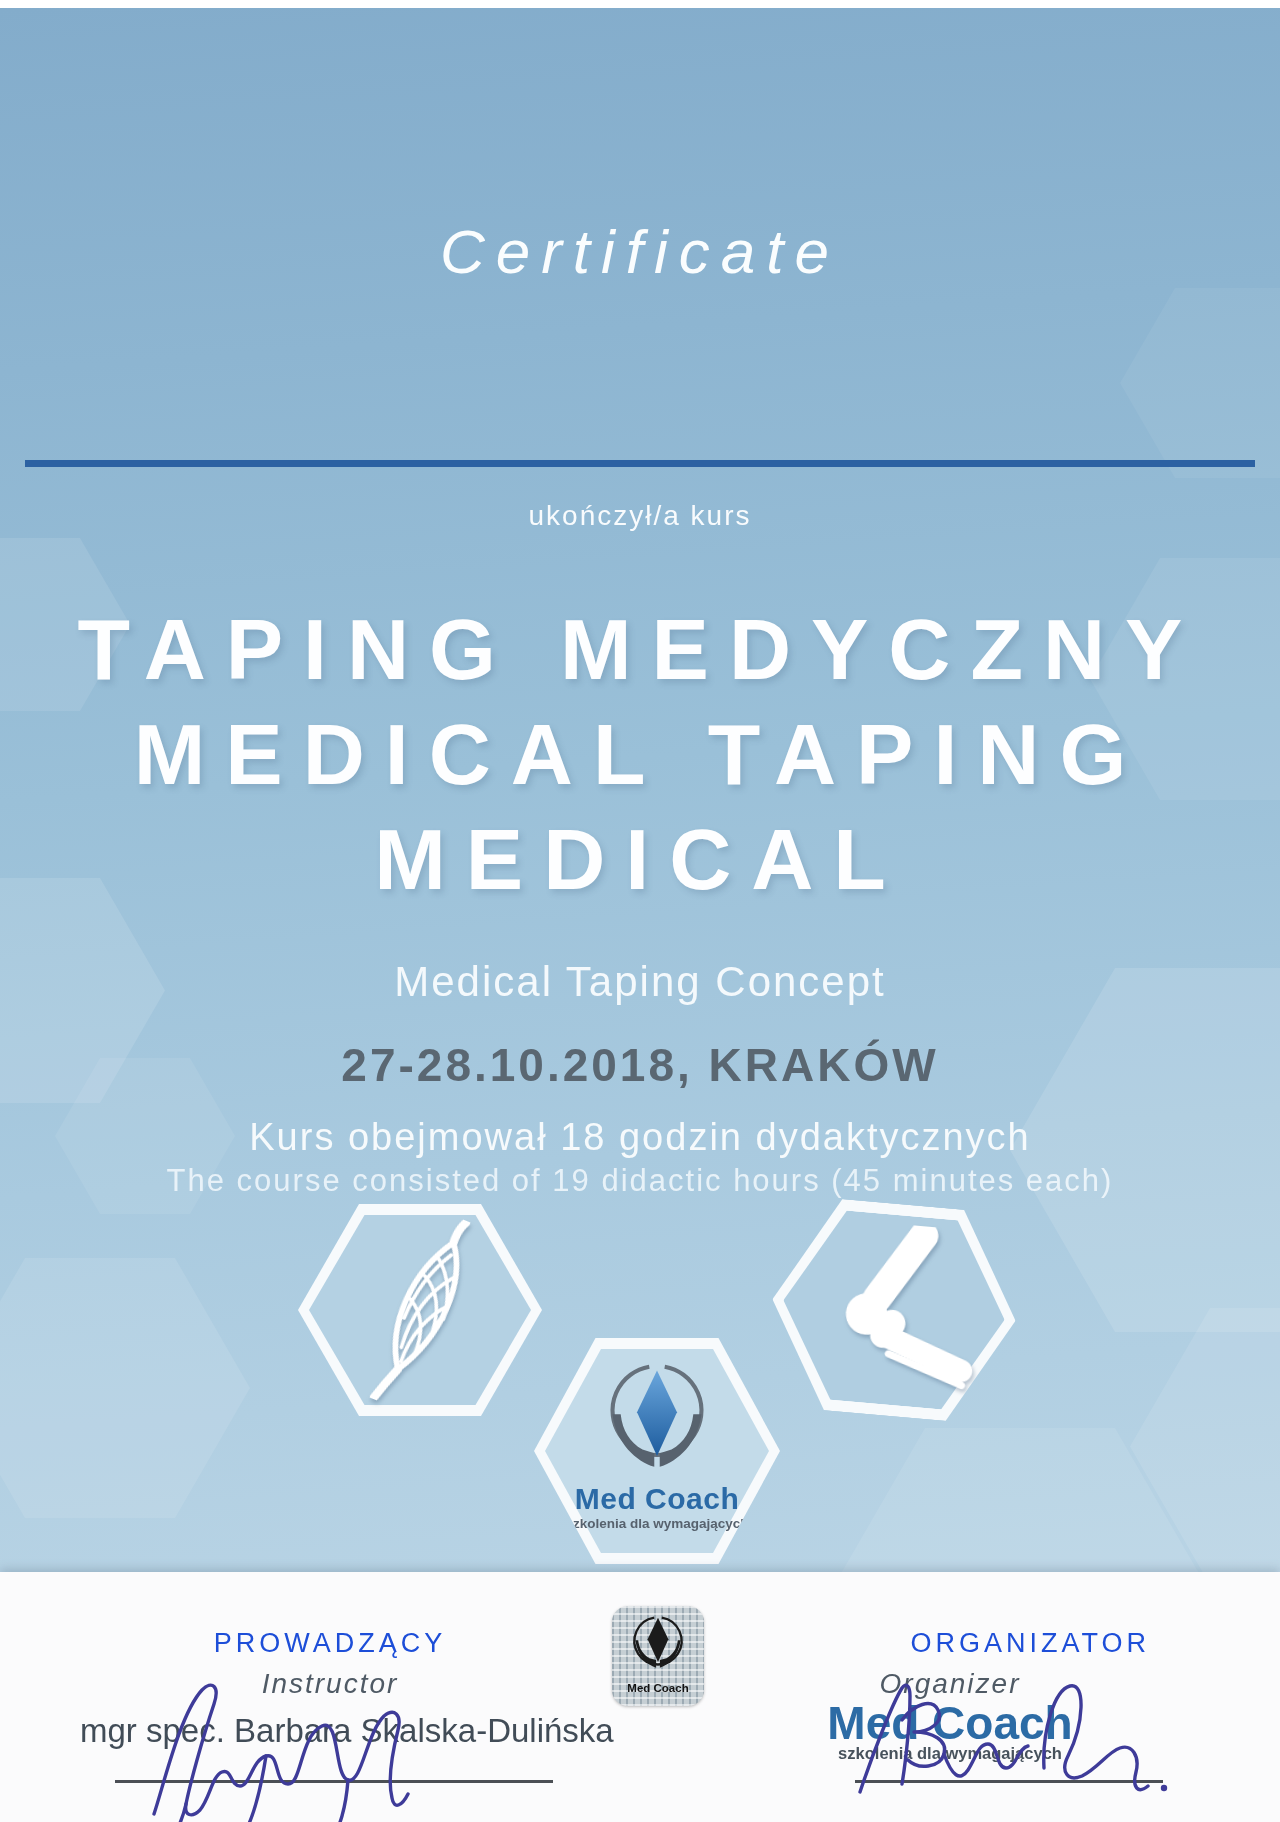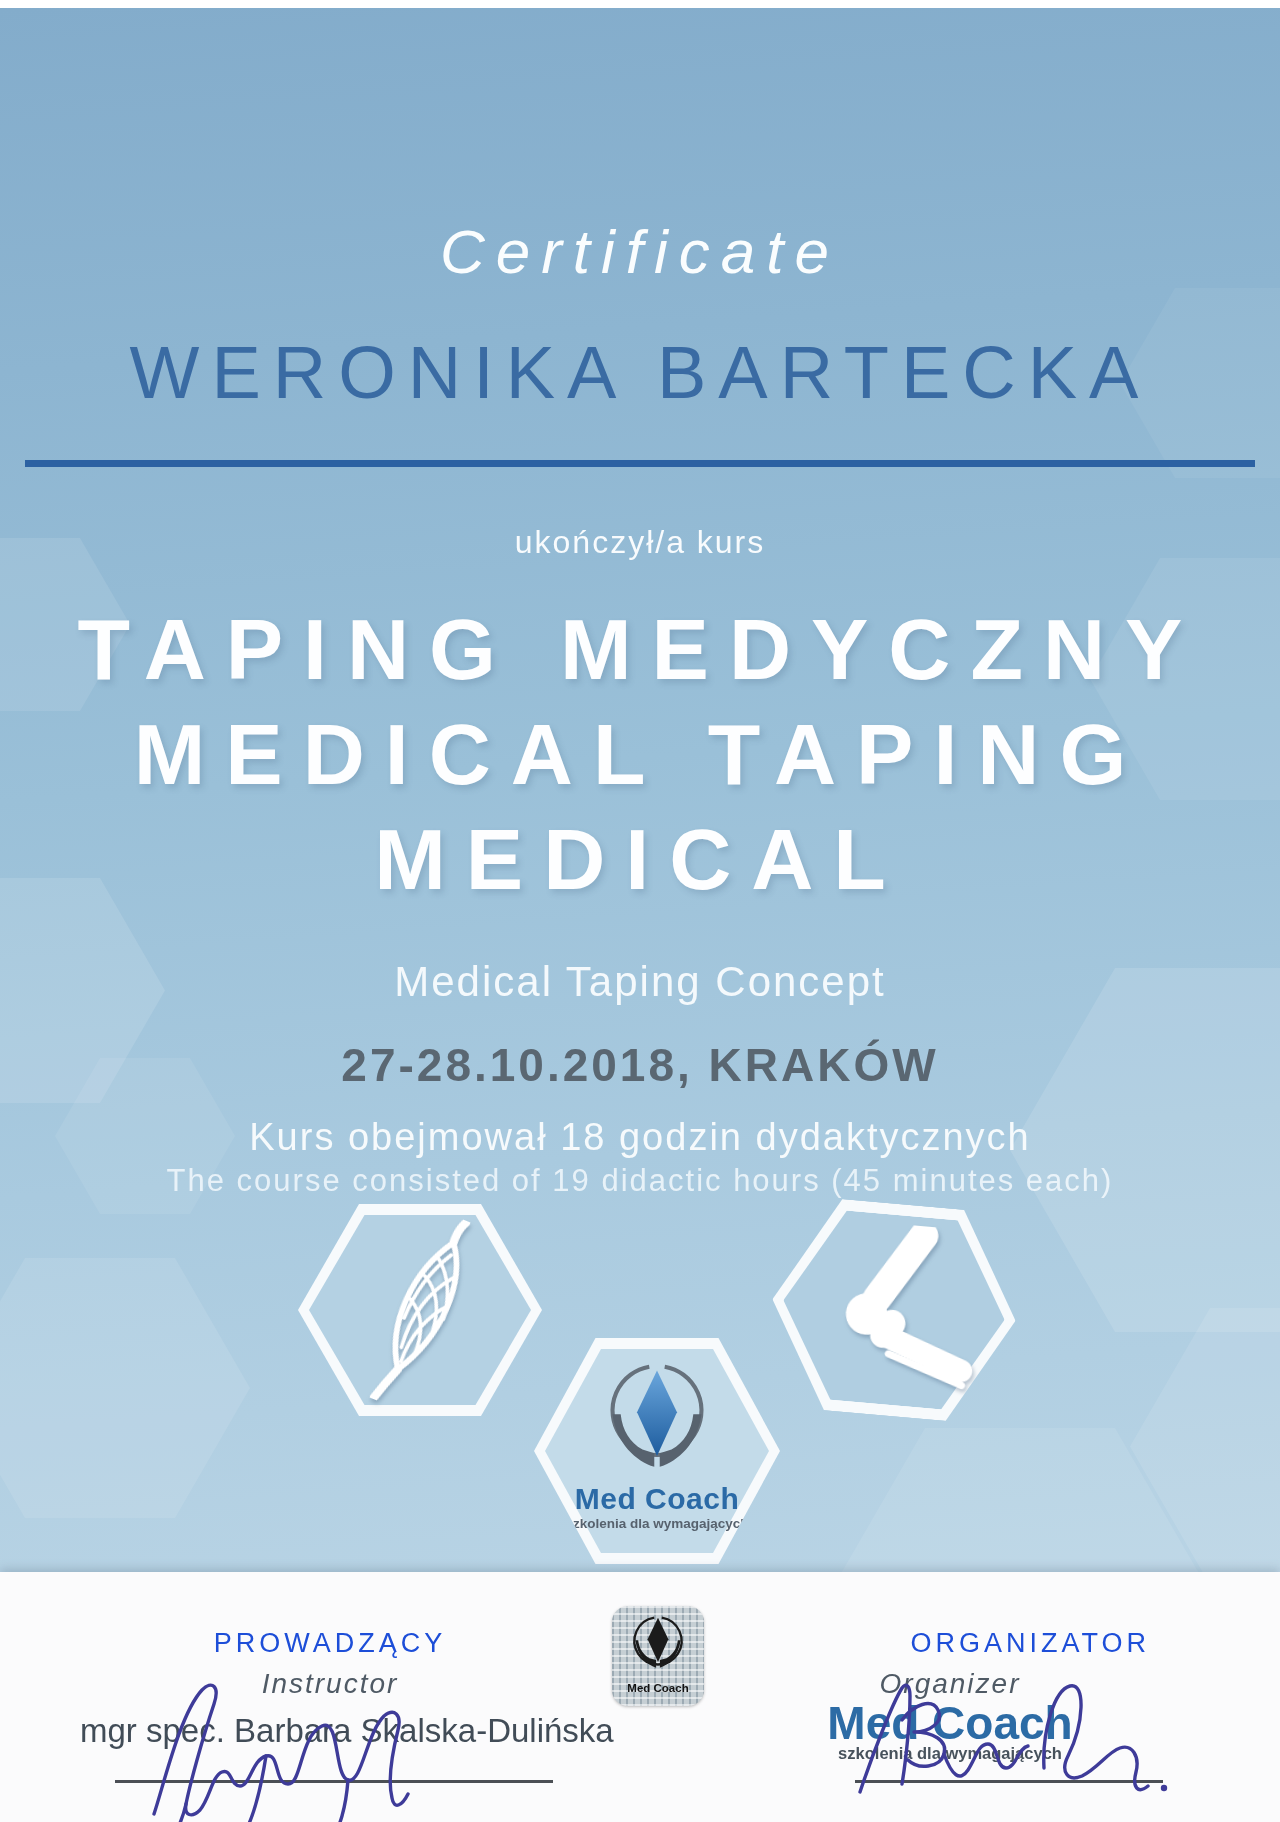--- a/index.html
+++ b/index.html
@@ -8,21 +8,21 @@
   .blue-section{position:absolute;left:0;top:8px;width:1280px;height:1564px;overflow:hidden;
         background:linear-gradient(176deg,#83accb 0%,#8db5d1 22%,#9ac0d8 48%,#a9cadf 72%,#b9d4e5 100%);}
   .bg-hex{position:absolute;clip-path:polygon(25% 0,75% 0,100% 50%,75% 100%,25% 100%,0 50%);
         background:#ffffff;}
   .abs{position:absolute;left:0;width:1280px;text-align:center;white-space:nowrap;}
   .title-pl{top:42px;font-size:162px;font-weight:200;letter-spacing:19px;color:#fcfdfe;
         text-shadow:2px 3px 5px rgba(70,100,130,.18);}
   .title-en{top:208px;font-size:62px;font-style:italic;font-weight:300;letter-spacing:11px;color:#fafdfe;}
   .recipient{top:322px;font-size:74px;font-weight:400;letter-spacing:12px;color:#3a6ba3;}
   .name-rule{position:absolute;left:25px;top:452px;width:1230px;height:7px;background:#2c61a2;}
-  .completed-pl{top:492px;font-size:32px;letter-spacing:2px;color:#f8fbfd;margin-top:24px;}
+  .completed-pl{top:492px;font-size:28px;letter-spacing:2px;color:#f8fbfd;}
   .completed-en{top:537px;font-size:33px;font-style:italic;letter-spacing:3px;color:rgba(255,255,255,.85);}
   .course-line{font-size:86px;font-weight:700;letter-spacing:20px;color:#fdfeff;
         text-shadow:3px 4px 6px rgba(70,100,130,.22);}
   .cl1{top:592px;} .cl2{top:697px;} .cl3{top:802px;}
   .course-sub{top:950px;font-size:42px;letter-spacing:2px;color:#f4f9fc;}
   .date-loc{top:1030px;font-size:46px;font-weight:700;letter-spacing:3px;color:#5a6772;}
   .dur-pl{top:1108px;font-size:38px;letter-spacing:2px;color:#f6fafc;}
   .dur-en{top:1155px;font-size:31px;letter-spacing:2px;color:rgba(248,252,255,.78);}
 
   .hex{position:absolute;clip-path:polygon(25% 0,75% 0,100% 50%,75% 100%,25% 100%,0 50%);background:#f7fafc;}
@@ -80,21 +80,20 @@
     <div class="bg-hex" style="left:-95px;top:870px;width:260px;height:225px;opacity:.12;"></div>
     <div class="bg-hex" style="left:-50px;top:1250px;width:300px;height:260px;opacity:.10;"></div>
     <div class="bg-hex" style="left:55px;top:1050px;width:180px;height:156px;opacity:.08;"></div>
     <div class="bg-hex" style="left:1090px;top:550px;width:280px;height:242px;opacity:.08;"></div>
     <div class="bg-hex" style="left:1010px;top:960px;width:420px;height:364px;opacity:.12;"></div>
     <div class="bg-hex" style="left:1130px;top:1300px;width:320px;height:277px;opacity:.10;"></div>
     <div class="bg-hex" style="left:1120px;top:280px;width:220px;height:190px;opacity:.06;"></div>
     <div class="bg-hex" style="left:830px;top:1420px;width:380px;height:329px;opacity:.09;"></div>
 
     <div class="abs title-en">Certificate</div>
-    <div class="abs recipient">WERONIKA BARTECKA</div>
     <div class="name-rule"></div>
     <div class="abs completed-pl">ukończył/a kurs</div>
 
     <div class="abs course-line cl1">TAPING MEDYCZNY</div>
     <div class="abs course-line cl2">MEDICAL TAPING</div>
     <div class="abs course-line cl3">MEDICAL</div>
 
     <div class="abs course-sub">Medical Taping Concept</div>
     <div class="abs date-loc">27-28.10.2018, KRAKÓW</div>
     <div class="abs dur-pl">Kurs obejmował 18 godzin dydaktycznych</div>

